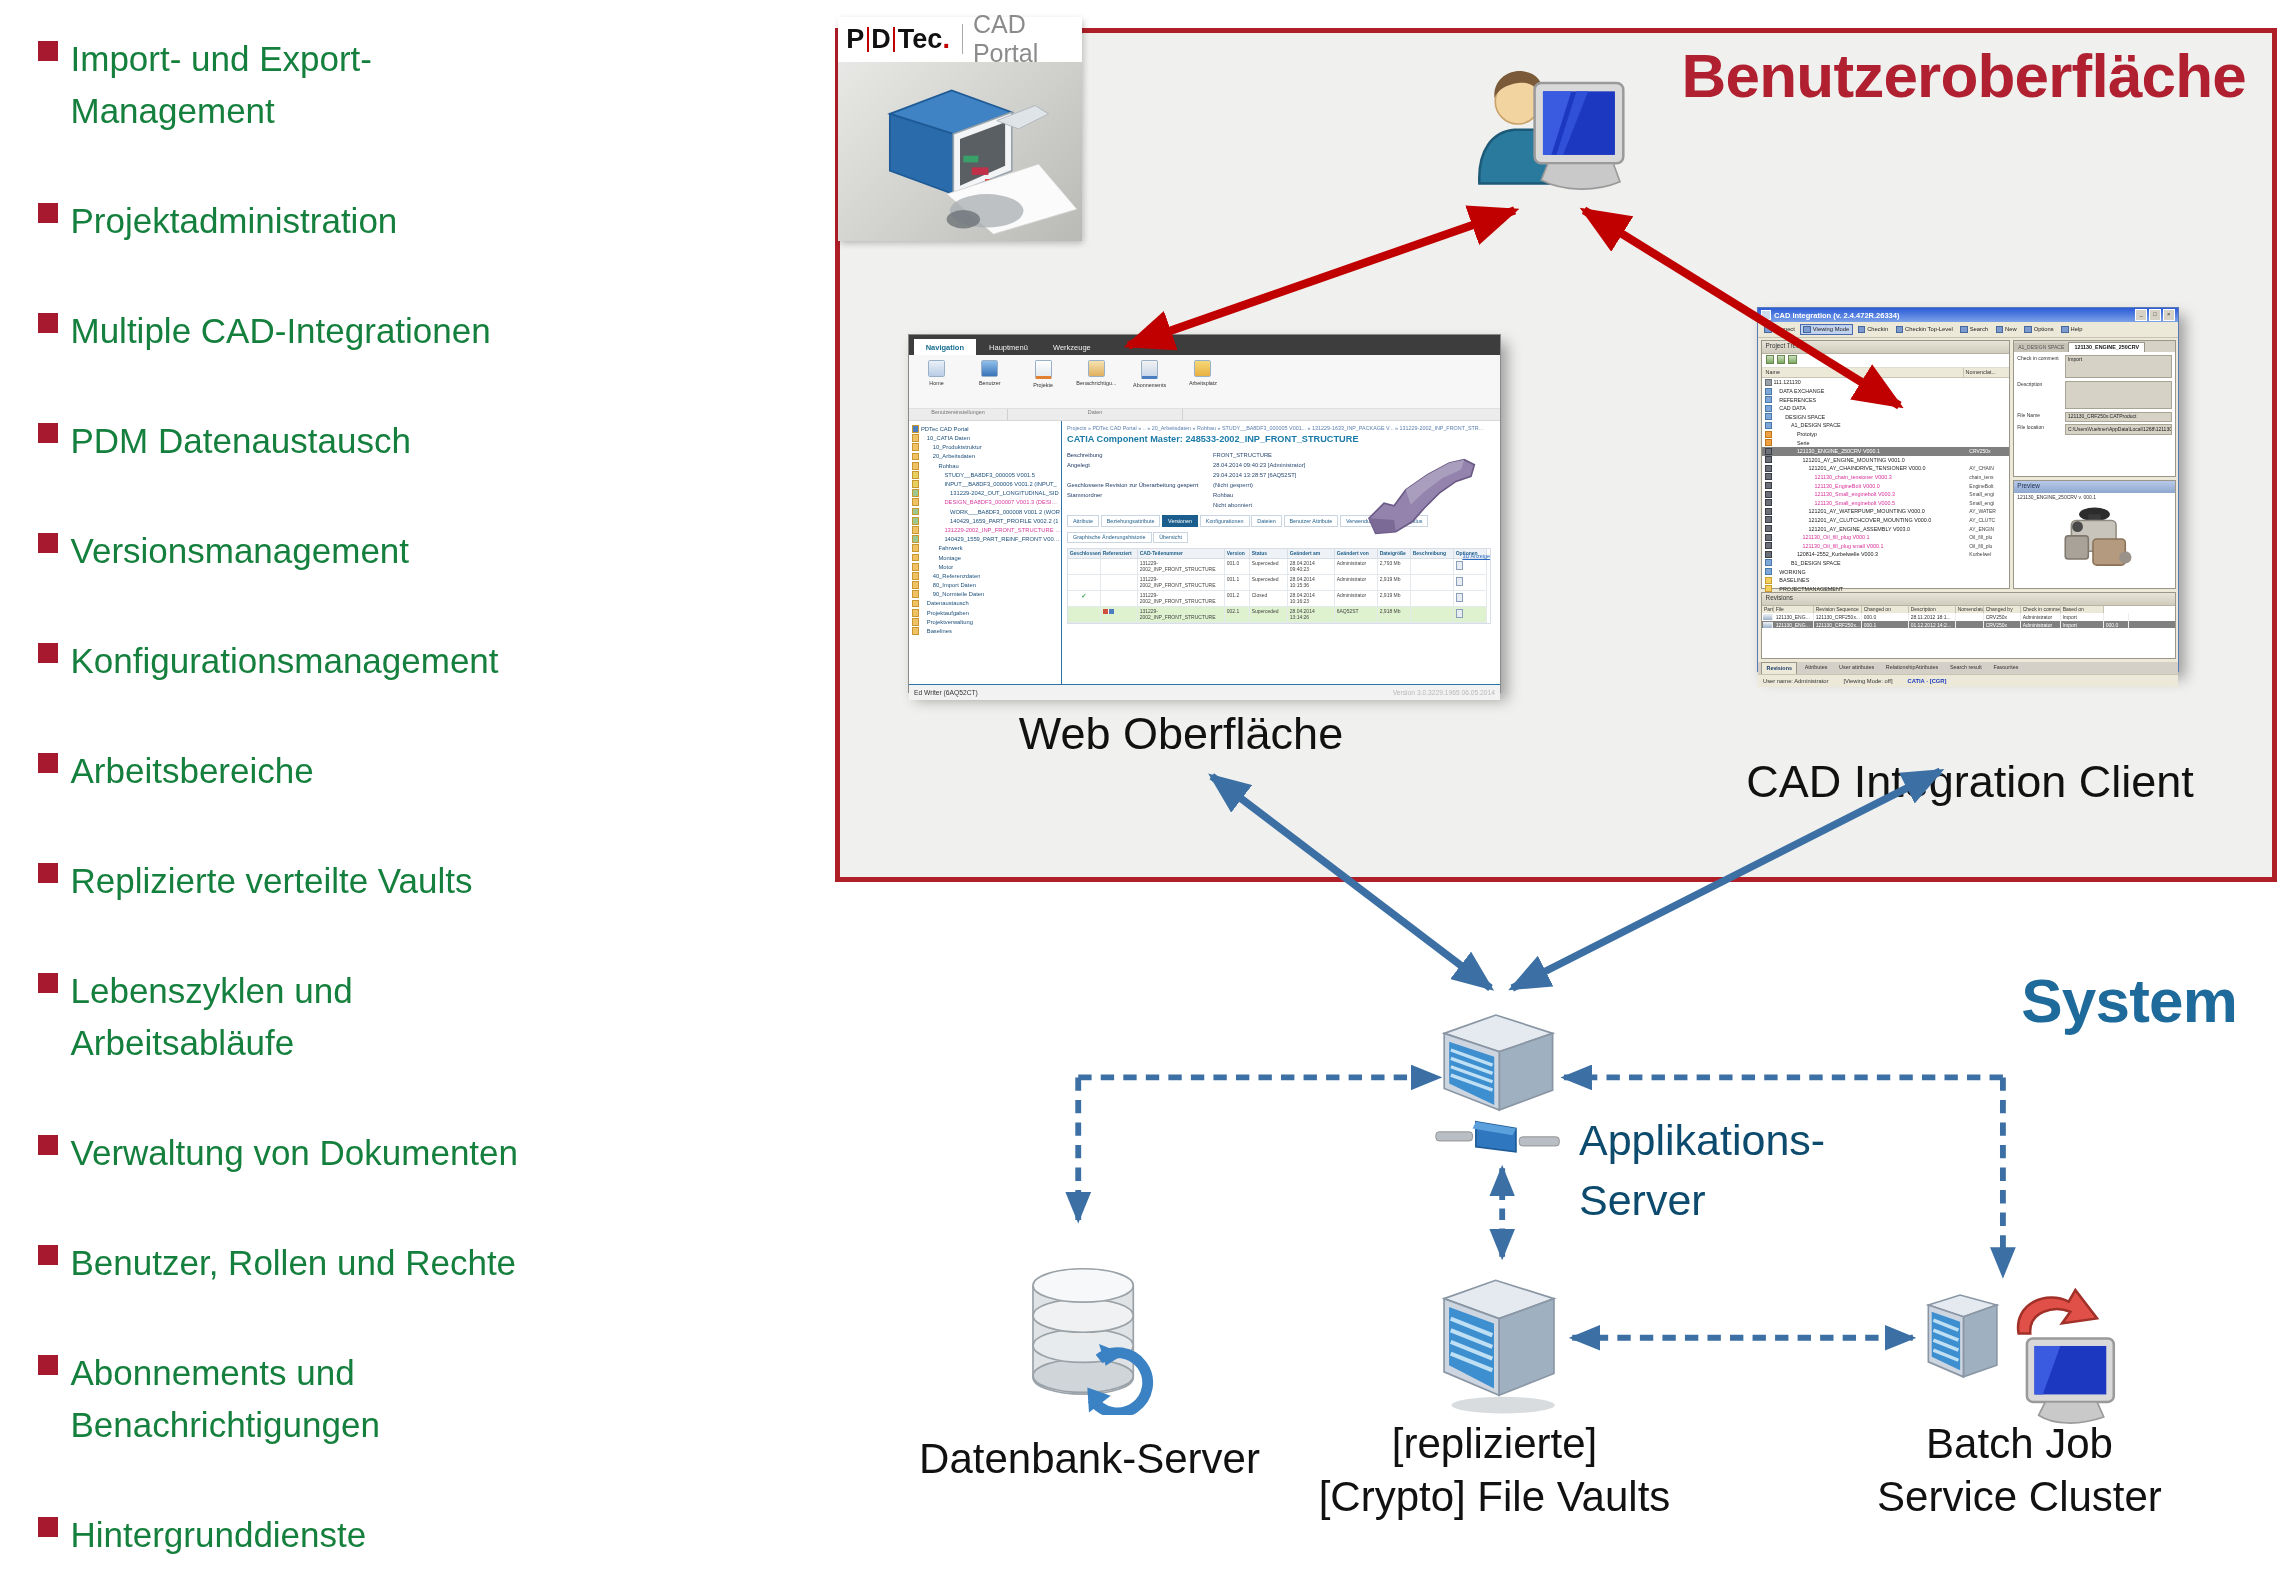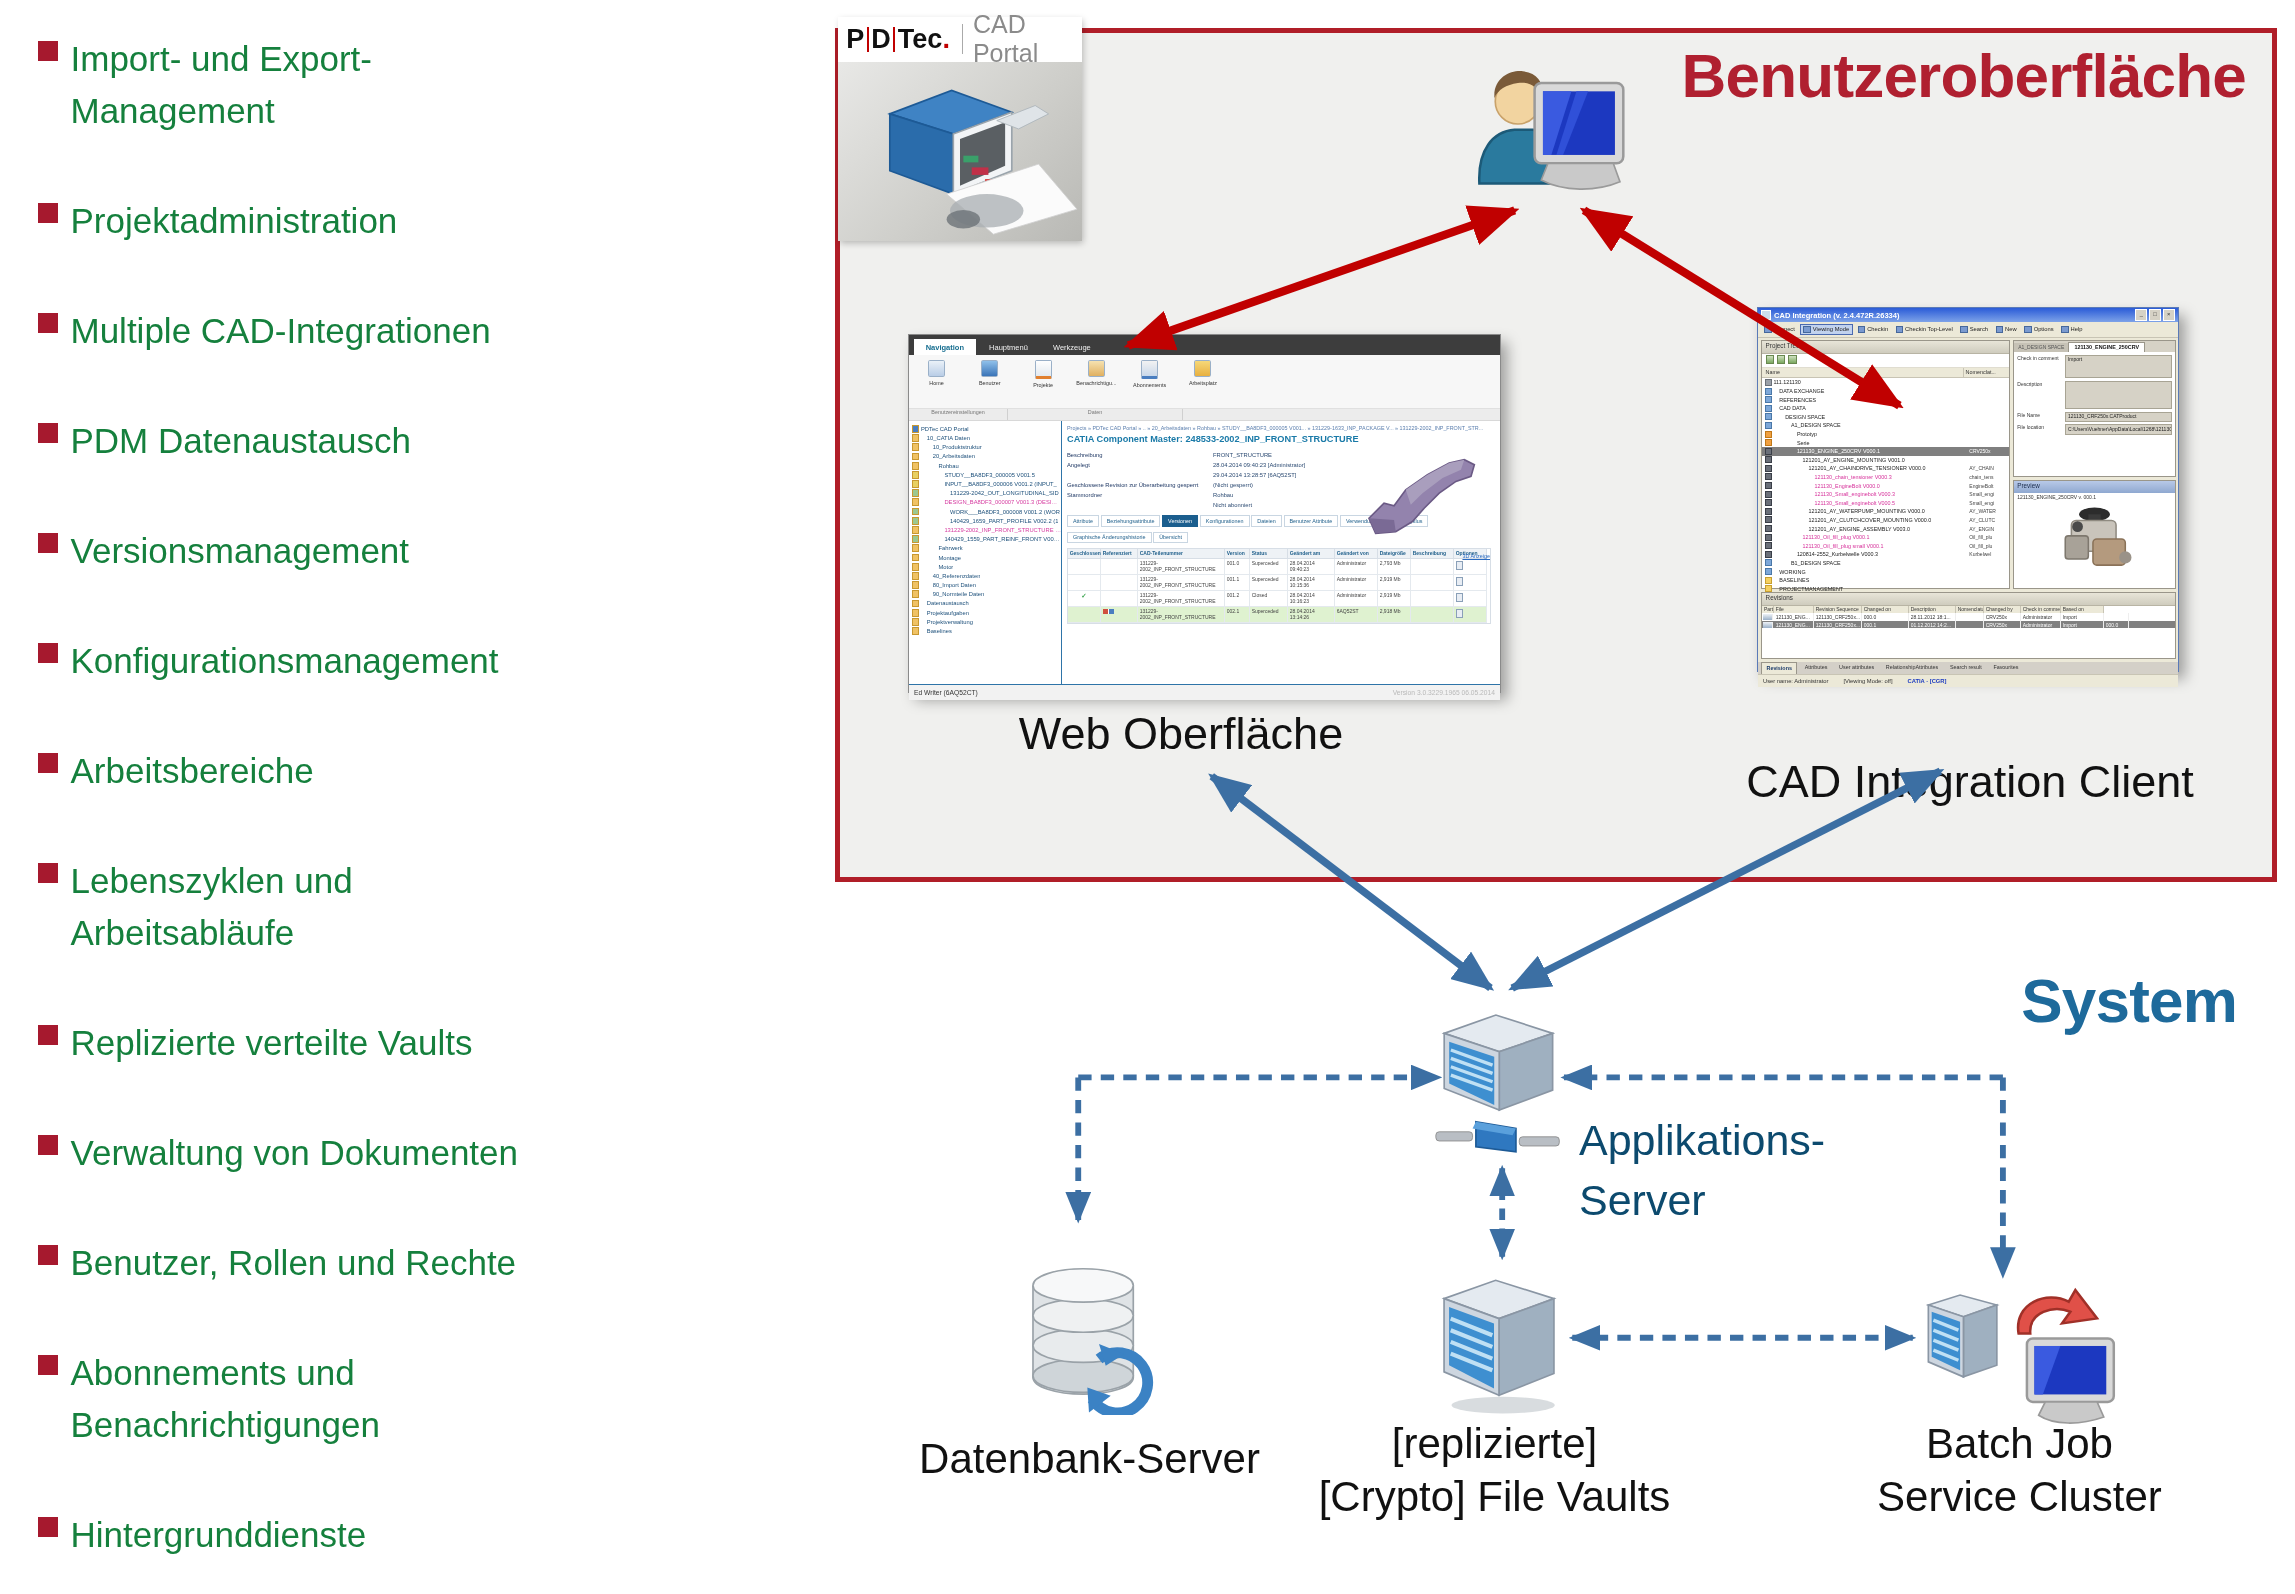--- a/index.html
+++ b/index.html
@@ -196,27 +196,27 @@
         <span class="btx">Konfigurationsmanagement</span>
       </div>
 
       <div class="bi">
         <span class="bsq"></span>
         <span class="btx">Arbeitsbereiche</span>
       </div>
 
       <div class="bi">
         <span class="bsq"></span>
+        <span class="btx">Replizierte verteilte Vaults</span>
+      </div>
+
+      <div class="bi">
+        <span class="bsq"></span>
         <span class="btx">Lebenszyklen und
 Arbeitsabläufe</span>
-      </div>
-
-      <div class="bi">
-        <span class="bsq"></span>
-        <span class="btx">Replizierte verteilte Vaults</span>
       </div>
 
       <div class="bi">
         <span class="bsq"></span>
         <span class="btx">Verwaltung von Dokumenten</span>
       </div>
 
       <div class="bi">
         <span class="bsq"></span>
         <span class="btx">Benutzer, Rollen und Rechte</span>

